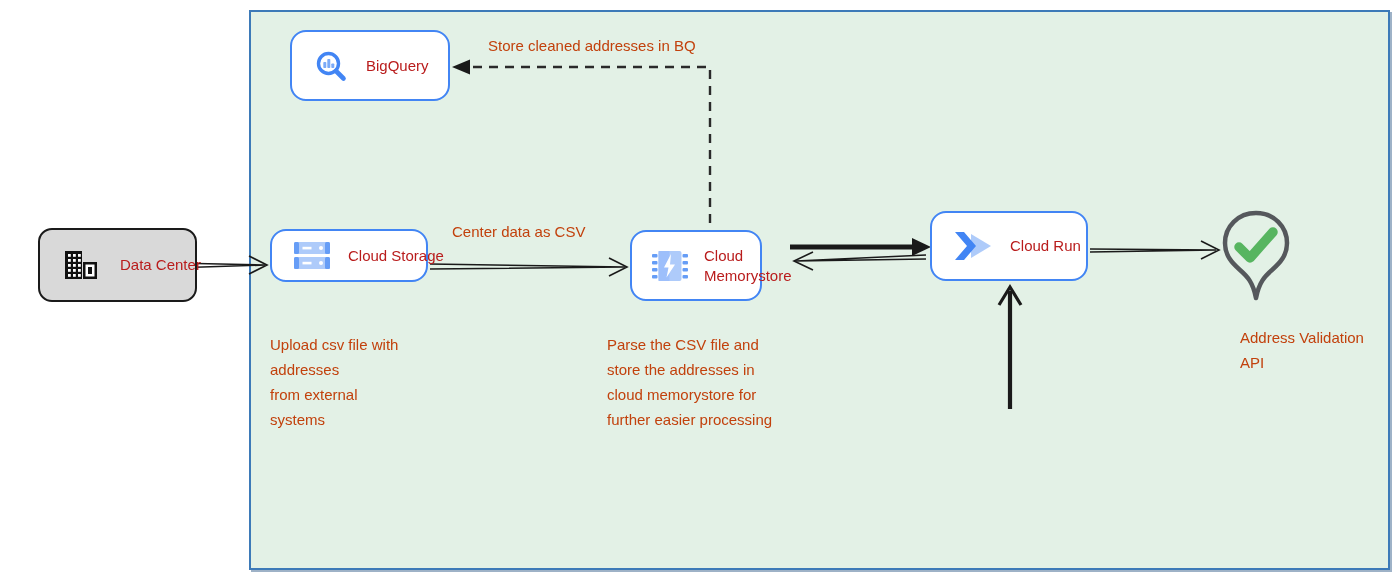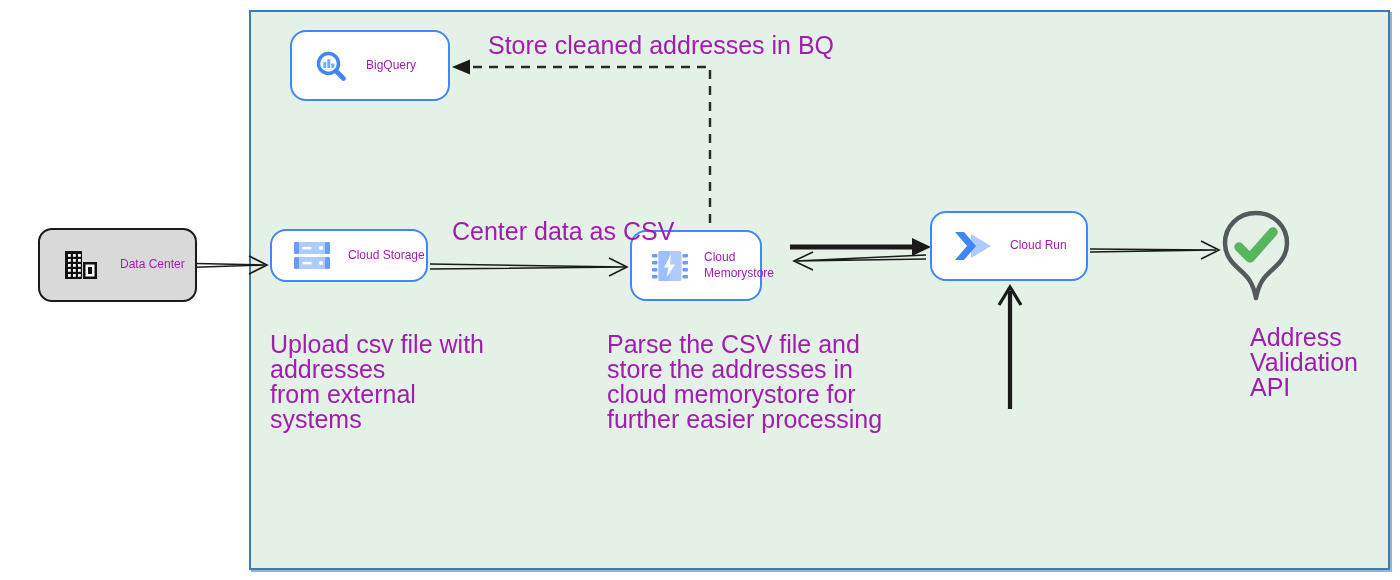--- a/index.html
+++ b/index.html
@@ -3,23 +3,23 @@
 <meta charset="utf-8">
 <style>
   html,body{margin:0;padding:0;background:#ffffff;font-family:"Liberation Sans",sans-serif;}
   .canvas{position:relative;width:1400px;height:580px;background:#ffffff;overflow:hidden;}
   .gcp-boundary{position:absolute;left:249px;top:10px;width:1137px;height:556px;
     background:#e3f1e6;border:2px solid #3d7ab8;box-shadow:2px 2px 0 rgba(40,85,130,.45);}
   .arrows{position:absolute;left:0;top:0;width:1400px;height:580px;pointer-events:none;}
   .node{position:absolute;display:flex;align-items:center;box-sizing:border-box;
     background:#ffffff;border:2.5px solid #4285f4;border-radius:16px;padding-left:22px;gap:18px;}
   .node.dc{background:#d9d9d9;border:2.5px solid #1a1a1a;border-radius:14px;padding-left:24px;gap:22px;margin-left:27px;}
-  .node-label{font-size:12px;color:#a21caf;white-space:pre;line-height:1.3;}
+  .node-label{font-size:15px;color:#b91c1c;white-space:pre;line-height:1.3;}
   .icon{display:flex;align-items:center;justify-content:center;}
-  .note{position:absolute;font-size:25px;color:#a21caf;white-space:pre-line;line-height:25px;}
+  .note{position:absolute;font-size:15px;color:#c2410c;white-space:pre-line;line-height:25px;}
   .pin-wrap{position:absolute;left:1222px;top:210px;width:68px;height:96px;}
 </style>
 </head>
 <body>
 
 <div class="canvas">
 
   <div class="gcp-boundary"></div>
 
   <svg class="arrows" width="1400" height="580" viewBox="0 0 1400 580">
@@ -171,16 +171,16 @@
   <div class="note" style="left:488px;top:33px;">Store cleaned addresses in BQ</div>
   <div class="note" style="left:452px;top:219px;">Center data as CSV</div>
   <div class="note" style="left:270px;top:332px;">Upload csv file with
 addresses
 from external
 systems</div>
   <div class="note" style="left:607px;top:332px;">Parse the CSV file and
 store the addresses in
 cloud  memorystore for
 further easier processing</div>
-  <div class="note" style="left:1240px;top:325px;margin-left:10px;">Address Validation
+  <div class="note" style="left:1240px;top:325px;">Address Validation
 API</div>
 
 </div>
 
 </body></html>

